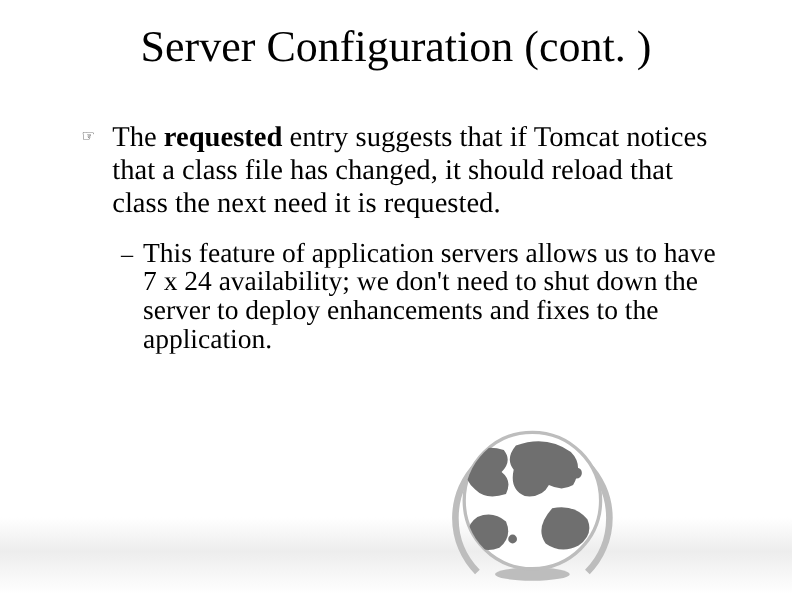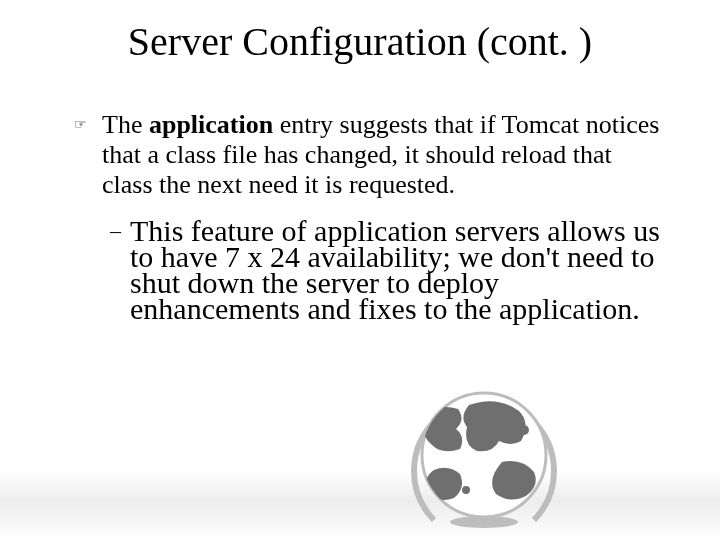--- a/index.html
+++ b/index.html
@@ -58,21 +58,21 @@
     margin-left: 36px;
   }
   .sub-dash {
     flex: 0 0 auto;
     width: 20px;
     font-size: 22px;
     line-height: 26px;
   }
   .sub-text {
     flex: 1 1 auto;
-    font-size: 30px;
+    font-size: 25px;
     line-height: 26px;
   }
   .globe {
     position: absolute;
     right: 12px;
     bottom: 10px;
     width: 190px;
     height: 160px;
   }
   .footer-grad {
@@ -89,21 +89,21 @@
 
 <div class="slide">
 
   <div class="title">Server Configuration (cont. )</div>
 
   <div class="body">
 
     <div class="bullet-row">
       <div class="bullet-icon">☞</div>
       <div class="bullet-text">
-        <span>The </span><b>application</b><span> entry suggests that if Tomcat notices that a class file has changed, it should reload that class the next need it is requested.</span>
+        <span>The </span><b>requested</b><span> entry suggests that if Tomcat notices that a class file has changed, it should reload that class the next need it is requested.</span>
       </div>
     </div>
 
     <div class="sub-row">
       <div class="sub-dash">–</div>
       <div class="sub-text">This feature of application servers allows us to have 7 x 24 availability; we don't need to shut down the server to deploy enhancements and fixes to the application.</div>
     </div>
 
   </div>
 

